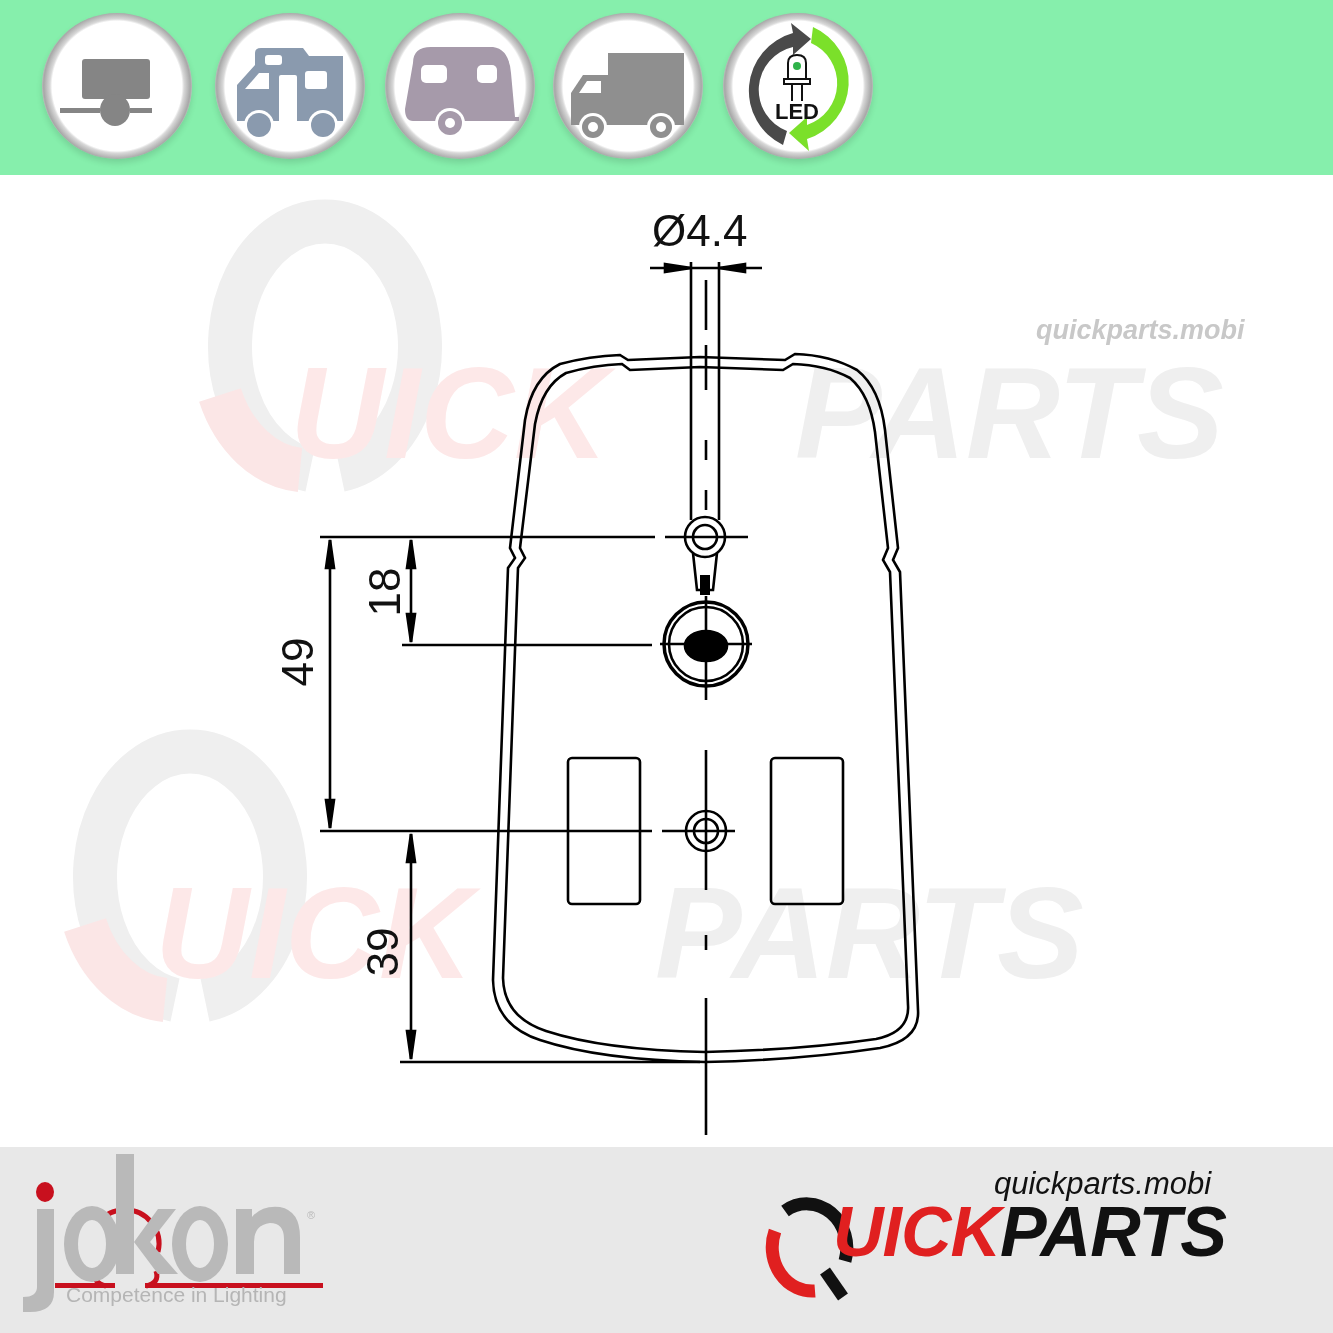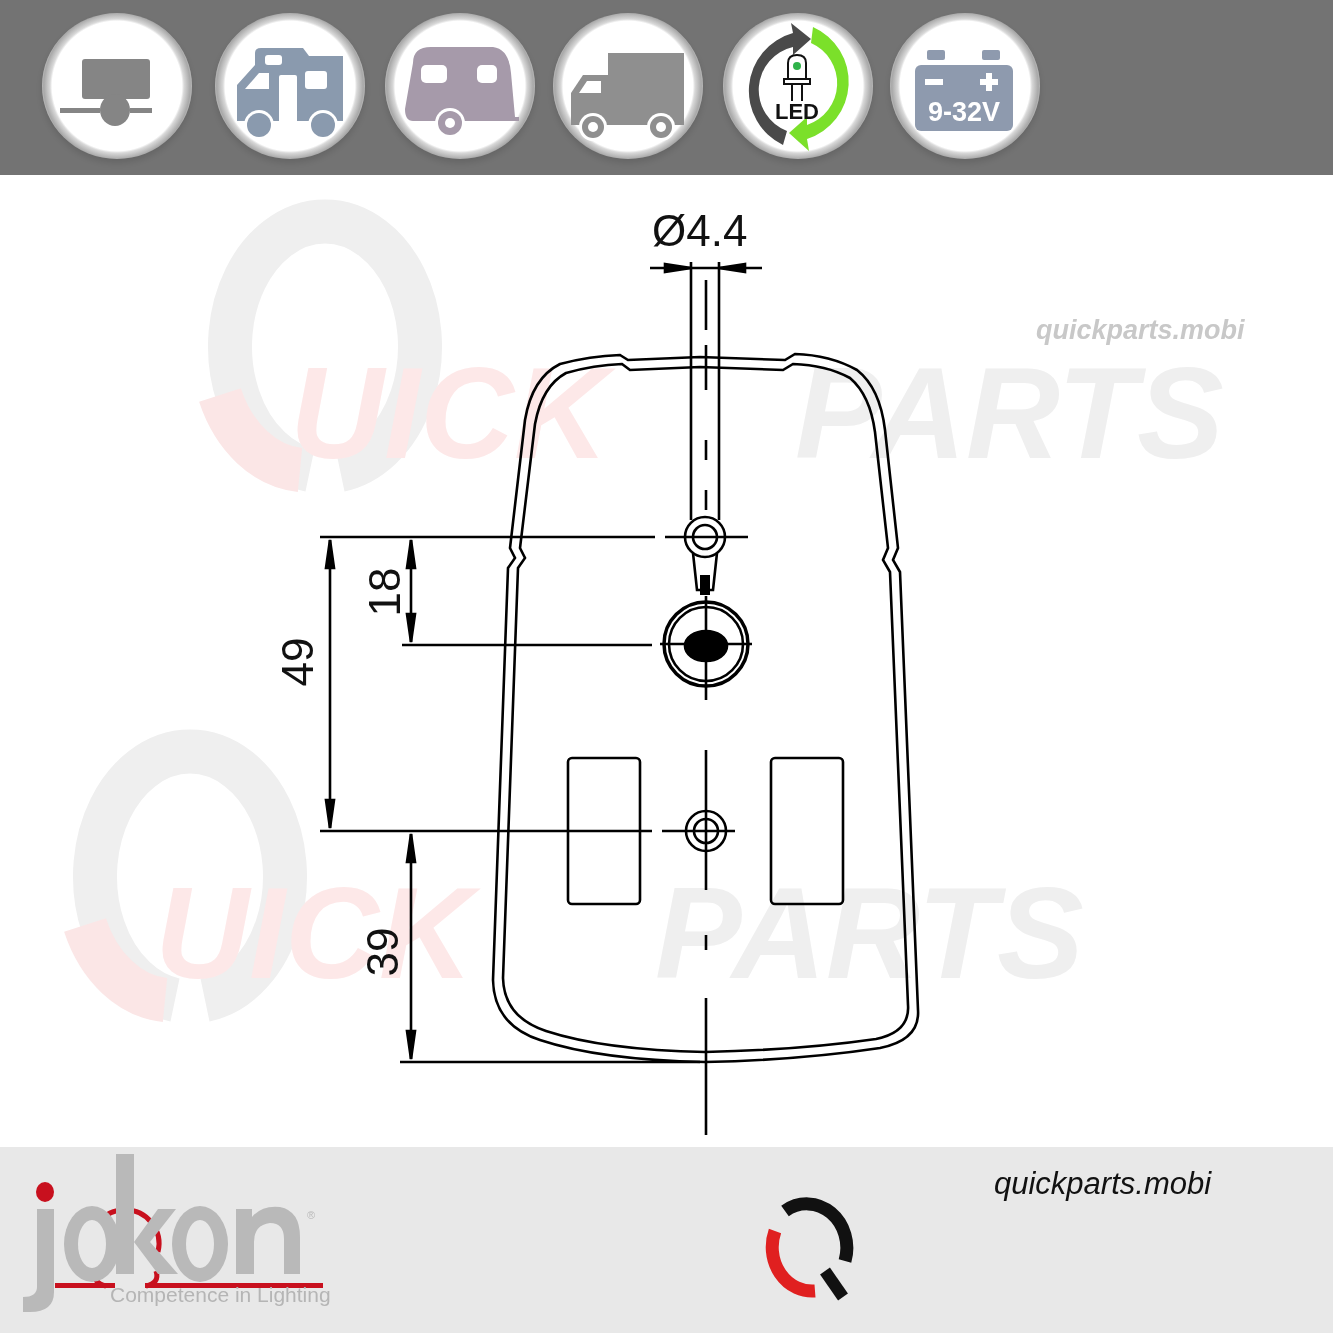--- a/index.html
+++ b/index.html
@@ -1,28 +1,28 @@
 <!DOCTYPE html>
 <html><head>
   <meta charset="utf-8">
   <style>
     html, body { margin:0; padding:0; }
     body { width:1333px; height:1333px; position:relative; background:#ffffff; overflow:hidden; font-family:"Liberation Sans", sans-serif; }
-    .topbar { position:absolute; left:0; top:0; width:1333px; height:175px; background:#737373; }
+    .topbar { position:absolute; left:0; top:0; width:1333px; height:175px; background:#86efac; }
     .badge { position:absolute; top:13px; width:150px; height:146px; border-radius:50%;
       background: radial-gradient(circle at 50% 50%, #ffffff 0 62%, #d9d9d9 64%, #a8a8a8 70%, #e6e6e6 76%, #9a9a9a 82%, rgba(0,0,0,0) 84%);
       box-shadow: 0 4px 6px rgba(0,0,0,0.12); }
     .badge svg { position:absolute; left:0; top:0; width:150px; height:146px; }
     .drawing { position:absolute; left:0; top:175px; width:1333px; height:972px; }
     .drawing svg { position:absolute; left:0; top:0; }
     .footer { position:absolute; left:0; top:1147px; width:1333px; height:186px; background:#e8e8e8; }
     .wm-text { position:absolute; font-style:italic; font-weight:bold; color:#c8c8c8; font-size:27px; }
     .dim-label { position:absolute; font-size:44px; color:#111; font-family:"Liberation Sans", sans-serif; }
     .rot { transform:rotate(-90deg); transform-origin:center center; }
-    .jokon-tag { position:absolute; left:66px; top:1283px; font-size:21px; color:#b5b5b5;margin-left:44px; }
+    .jokon-tag { position:absolute; left:66px; top:1283px; font-size:21px; color:#b5b5b5; }
     .qp-url { position:absolute; left:994px; top:1166px; font-size:31px; font-style:italic; color:#111; }
     .qp-logo { position:absolute; left:760px; top:1195px; font-size:70px; font-style:italic; font-weight:bold; letter-spacing:-1px; }
     .qp-logo .red { color:#e02020; }
     .qp-logo .blk { color:#111; }
   </style>
 </head>
 <body>
 
 <div class="topbar">
 
@@ -81,31 +81,20 @@
       <path d="M90 14 A60 60 0 0 1 84 126 L86 138 L66 120 L84 104 L84 112 A44 44 0 0 0 88 30 Z" fill="#7be02a"></path>
       <path d="M65 66 L65 50 Q65 42 74 42 Q83 42 83 50 L83 66" fill="#fff" stroke="#111" stroke-width="2"></path>
       <circle cx="74" cy="53" r="4" fill="#2fb24a"></circle>
       <rect x="61" y="66" width="26" height="5" fill="#fff" stroke="#111" stroke-width="2"></rect>
       <line x1="69" y1="71" x2="69" y2="88" stroke="#111" stroke-width="2"></line>
       <line x1="79" y1="71" x2="79" y2="88" stroke="#111" stroke-width="2"></line>
       <text x="74" y="106" text-anchor="middle" font-family="Liberation Sans, sans-serif" font-weight="bold" font-size="22" fill="#111">LED</text>
     </svg>
   </div>
 
-  <div class="badge" style="left:890px">
-    <svg viewBox="0 0 150 146">
-      <rect x="37" y="37" width="18" height="10" rx="2" fill="#8e9aae"></rect>
-      <rect x="92" y="37" width="18" height="10" rx="2" fill="#8e9aae"></rect>
-      <rect x="25" y="52" width="98" height="66" rx="6" fill="#8e9aae"></rect>
-      <rect x="35" y="66" width="18" height="6" fill="#fff"></rect>
-      <rect x="96" y="60" width="6" height="18" fill="#fff"></rect>
-      <rect x="90" y="66" width="18" height="6" fill="#fff"></rect>
-      <text x="74" y="108" text-anchor="middle" font-family="Liberation Sans, sans-serif" font-weight="bold" font-size="27" fill="#fff">9-32V</text>
-    </svg>
-  </div>
 </div>
 
 <div class="drawing">
 
   <svg width="1333" height="972" viewBox="0 175 1333 972">
 
     <path d="M310 470 A95 125 0 1 1 340 470" fill="none" stroke="#efefef" stroke-width="44"></path>
     <path d="M220 395 A95 125 0 0 0 300 470" fill="none" stroke="#fbe6e6" stroke-width="44"></path>
     <text x="290" y="458" font-family="Liberation Sans, sans-serif" font-weight="bold" font-style="italic" font-size="130" fill="#fde8e8">UICK</text>
     <text x="795" y="458" font-family="Liberation Sans, sans-serif" font-weight="bold" font-style="italic" font-size="130" fill="#efefef">PARTS</text>
@@ -206,13 +195,16 @@
     <text x="307" y="72" font-family="Liberation Sans, sans-serif" font-size="11" fill="#b9b9b9">®</text>
   </svg>
   <div class="jokon-tag" style="top:136px;">Competence in Lighting</div>
 
   <div class="qp-url" style="top:19px;">quickparts.mobi</div>
   <svg width="110" height="130" viewBox="0 0 110 130" style="position:absolute;left:755px;top:44px;">
     <path d="M30 20 A40 44 0 0 1 90 70" fill="none" stroke="#111" stroke-width="13"></path>
     <path d="M70 80 L88 106" stroke="#111" stroke-width="12"></path>
     <path d="M20 40 A40 44 0 0 0 60 100" fill="none" stroke="#e02020" stroke-width="13"></path>
   </svg>
+  <div class="qp-logo" style="left:833px; top:45px;">
+    <span class="red">UICK</span><span class="blk">PARTS</span>
+  </div>
 </div>
 
 </body></html>

